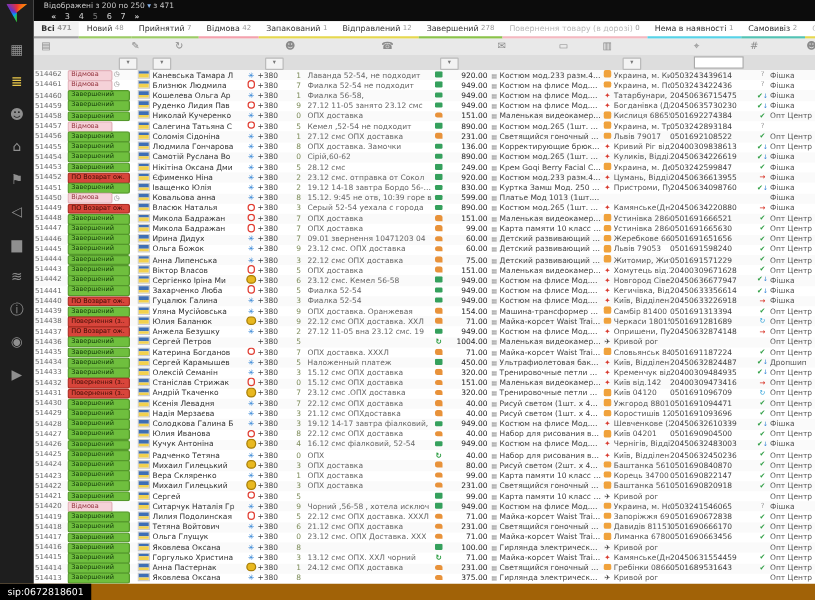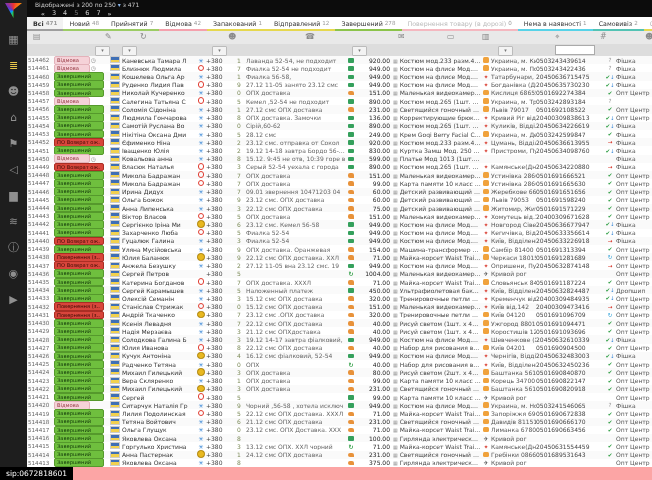--- a/index.html
+++ b/index.html
@@ -7,21 +7,21 @@
        font-family:"DejaVu Sans","Liberation Sans",sans-serif;-webkit-font-smoothing:antialiased;}
   
   .sidebar{position:absolute;left:0;top:0;bottom:13px;width:27px;background:#1e1e1e;z-index:5;}
   .logo{width:17px;height:15px;margin:3px auto 8px auto;
         background:conic-gradient(#e33,#f90,#ff0,#3c3,#09f,#63c,#e33);
         clip-path:polygon(50% 100%,0 0,100% 0,50% 45%);}
   .side-ic{width:27px;height:26px;display:flex;align-items:center;justify-content:center;
            color:#8f8f8f;font-size:11px;cursor:pointer;}
   .side-ic.active{color:#e7c64a;}
   
-  .bottombar{position:absolute;left:0;bottom:0;height:13px;width:652px;background:#fca5a5;z-index:6;}
+  .bottombar{position:absolute;left:0;bottom:0;height:13px;width:652px;background:#a16207;z-index:6;}
   .sip{display:inline-block;background:#000;color:#fff;font-size:7.5px;line-height:13px;
        padding:0 6px;vertical-align:top;}
   
   .topbar{position:absolute;left:27px;top:0;right:0;height:17px;background:#0c0c0c;color:#c9c9c9;}
   .range{font-size:6px;padding:1px 0 0 8px;white-space:nowrap;}
   .caret{color:#8ab4e8;}
   .pager{display:flex;gap:7px;font-size:6.5px;color:#cfcfcf;padding:1px 0 0 14px;align-items:center;}
   .pg{cursor:pointer;}
   .pg.cur{color:#7a7a7a;}
   .pg.nav{font-weight:bold;font-size:6px;}

